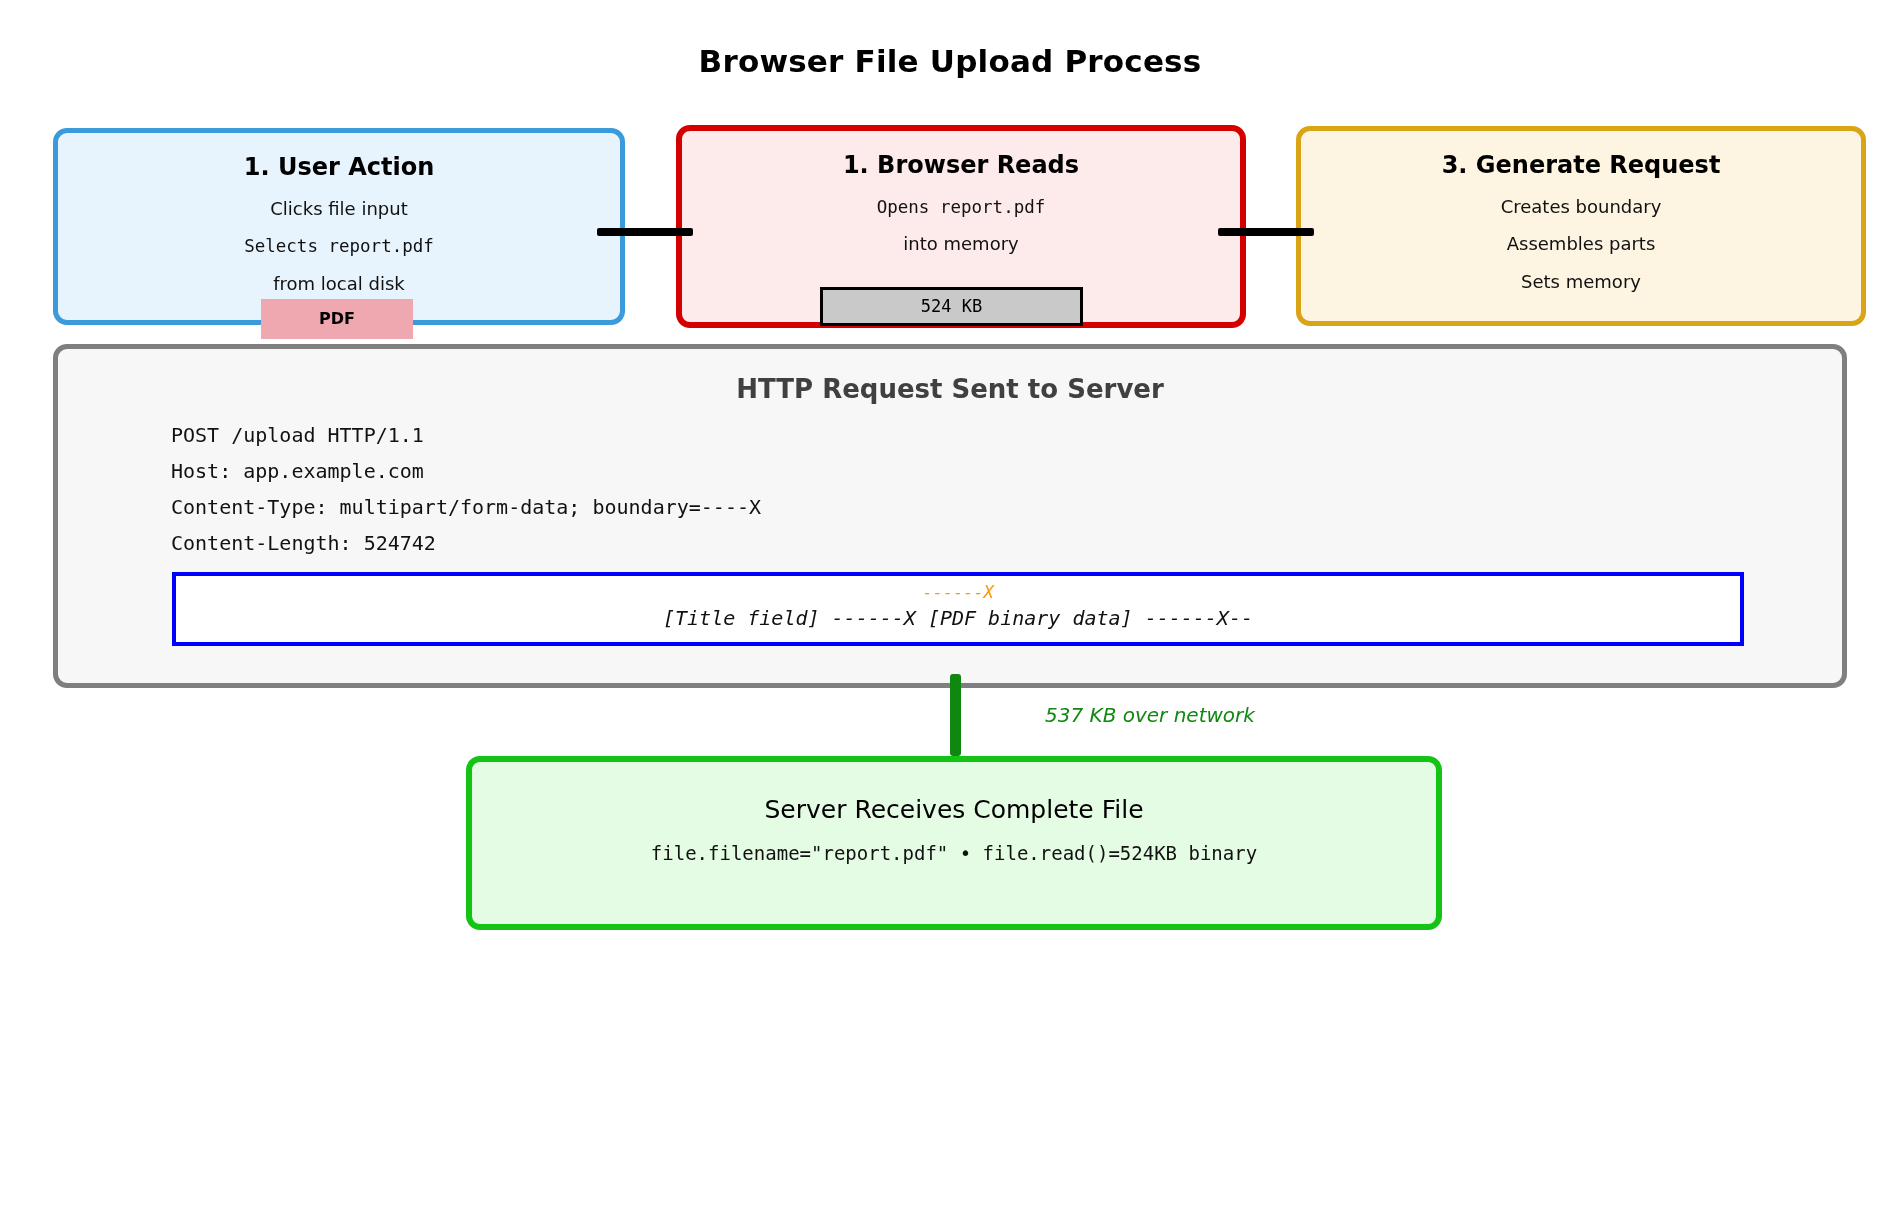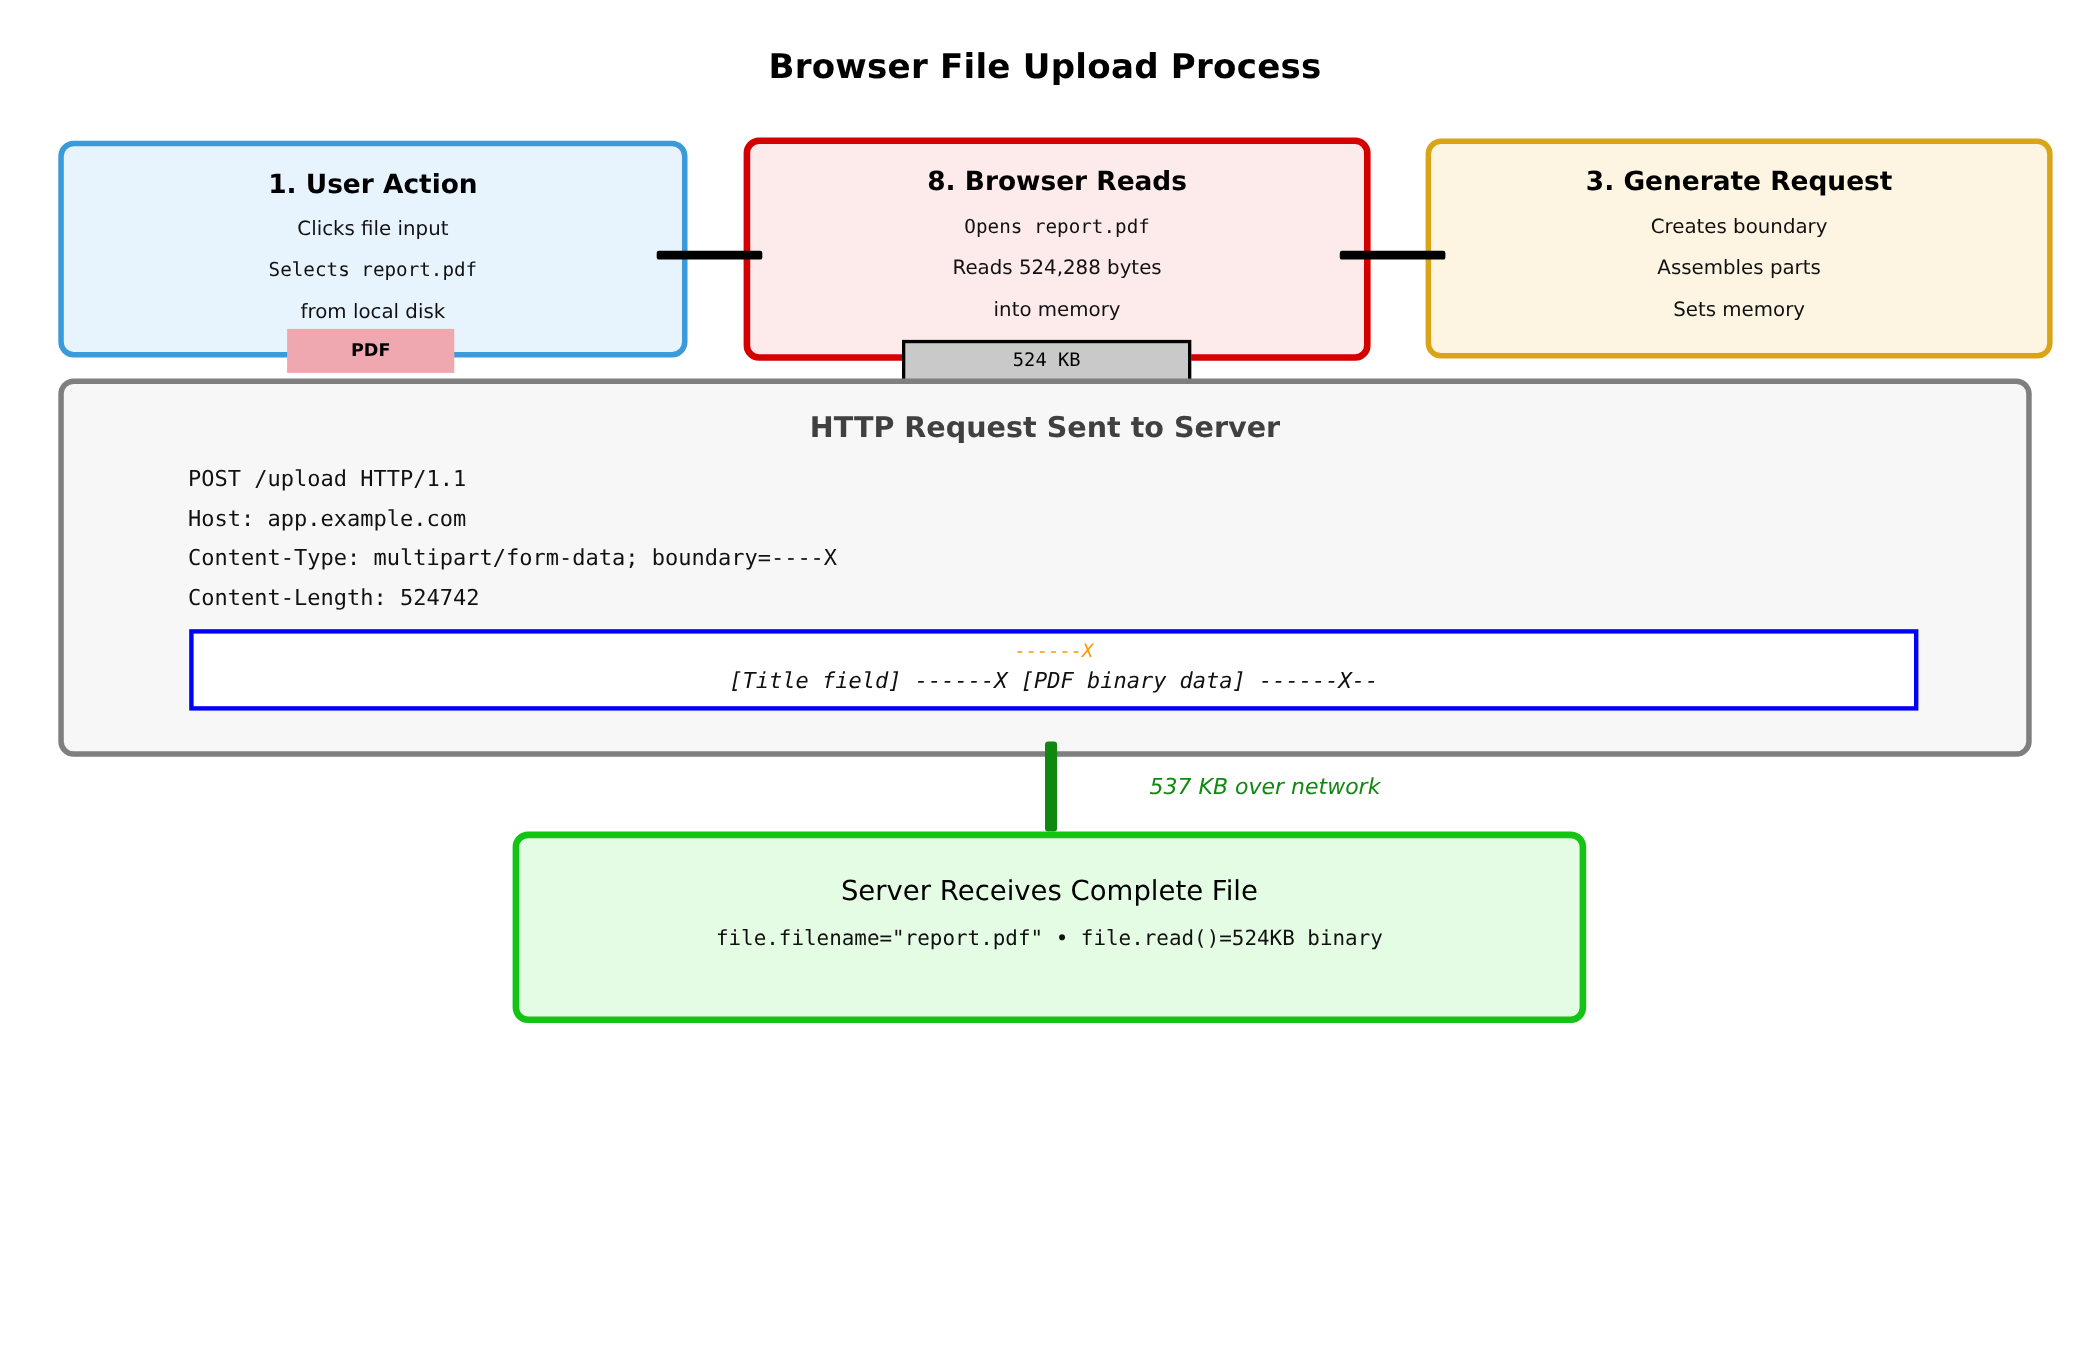--- a/index.html
+++ b/index.html
@@ -92,21 +92,21 @@
     font-weight: bold;
   }
   #pdf-badge {
     left: 261px; top: 299px; width: 152px; height: 40px;
     background: #f0a8b0;
     color: #000000;
     font-size: 16px;
     line-height: 40px;
   }
   #size-badge {
-    left: 820px; top: 309px; width: 263px; height: 39px;
+    left: 820px; top: 287px; width: 263px; height: 39px;
     background: #c9c9c9;
     border: 3px solid #000000;
     color: #000000;
     font-family: "DejaVu Sans Mono", monospace;
     font-size: 17px;
     font-weight: normal;
     line-height: 33px;
   }
 
   
@@ -222,23 +222,22 @@
   <div id="page-title">Browser File Upload Process</div>
 
   <div class="stage" id="stage-1">
     <div class="stage-title">1. User Action</div>
     <div class="stage-line">Clicks file input</div>
     <div class="stage-line mono">Selects report.pdf</div>
     <div class="stage-line">from local disk</div>
   </div>
 
   <div class="stage" id="stage-2">
-    <div class="stage-title">8. Browser Reads</div>
+    <div class="stage-title">1. Browser Reads</div>
     <div class="stage-line mono">Opens report.pdf</div>
-    <div class="stage-line">Reads 524,288 bytes</div>
     <div class="stage-line">into memory</div>
   </div>
 
   <div class="stage" id="stage-3">
     <div class="stage-title">3. Generate Request</div>
     <div class="stage-line">Creates boundary</div>
     <div class="stage-line">Assembles parts</div>
     <div class="stage-line">Sets memory</div>
   </div>
 

